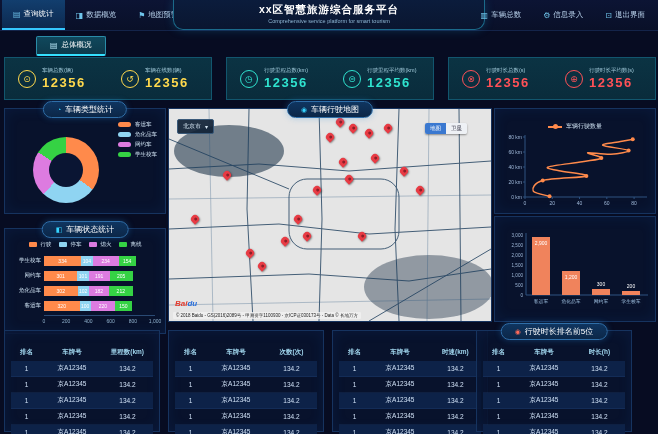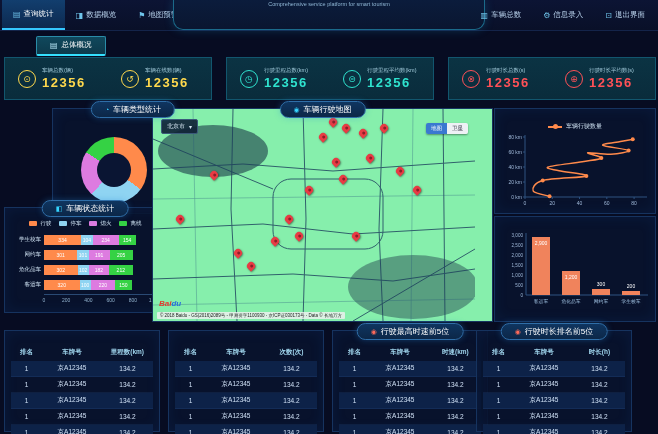--- a/index.html
+++ b/index.html
@@ -61,21 +61,21 @@
   .st-axis{position:absolute;left:39px;right:10px;top:86px;height:10px;border-top:1px solid #2a4a74;}
   .st-tick{position:absolute;top:2px;font-size:5px;color:#8fb0cc;transform:translateX(-50%);}
   
   .ln-legend{position:absolute;left:0;right:0;top:13px;display:flex;justify-content:center;
        align-items:center;gap:4px;font-size:6px;color:#cfe2f2;}
   .ln-mark{width:14px;height:2px;background:#ff8a4b;position:relative;}
   .ln-mark::after{content:'';position:absolute;left:5px;top:-1.5px;width:5px;height:5px;
        border-radius:50%;background:#ff8a4b;}
   .chart-svg{position:absolute;left:4px;bottom:4px;}
   
-  .map-body{position:absolute;inset:0;overflow:hidden;background:#86efac;cursor:grab;}
+  .map-body{position:absolute;inset:0;overflow:hidden;background:#e5e5e5;cursor:grab;}
   .city-select{position:absolute;left:8px;top:10px;z-index:4;background:rgba(16,34,54,.92);
        border:1px solid #3a5a7a;border-radius:2px;font-size:6px;color:#d6e6f2;
        padding:2px 5px;display:flex;gap:4px;align-items:center;cursor:pointer;}
   .layer-btns{position:absolute;right:24px;top:14px;z-index:4;display:flex;border-radius:2px;
        overflow:hidden;box-shadow:0 1px 2px rgba(0,0,0,.4);}
   .layer-btn{font-size:5.5px;padding:2px 5px;cursor:pointer;}
   .layer-btn.sel{background:#3a78d0;color:#fff;}
   .layer-btn.unsel{background:#eef1f5;color:#445;}
   .pin{position:absolute;width:8px;height:8px;background:#e83b44;border-radius:50% 50% 50% 0;
        transform:rotate(-45deg);box-shadow:0 1px 2px rgba(0,0,0,.5);z-index:3;cursor:pointer;}
@@ -109,20 +109,21 @@
         <div class="nav-item">
           <span class="nav-ico">◨</span>
           <span>数据概览</span>
         </div>
         <div class="nav-item">
           <span class="nav-ico">⚑</span>
           <span>地图预警</span>
         </div>
       </div>
     <div class="hdr-center">
+      <div class="hdr-title">xx区智慧旅游综合服务平台</div>
       <div class="hdr-sub">Comprehensive service platform for smart tourism</div>
     </div>
     <div class="navwrap nav-right">
         <div class="nav-item">
           <span class="nav-ico">▥</span>
           <span>车辆总数</span>
         </div>
         <div class="nav-item">
           <span class="nav-ico">⚙</span>
           <span>信息录入</span>
@@ -183,21 +184,21 @@
         <div class="kpi-card">
           <span class="kpi-ico">⊕</span>
           <div>
             <div class="kpi-label">行驶时长平均数(s)</div>
             <div class="kpi-value">12356</div>
           </div>
         </div>
       </div>
     </div>
 
-  <section class="panel" style="left:4px;top:108px;width:160px;height:104px;margin-left:48px;">
+  <section class="panel" style="left:4px;top:108px;width:160px;height:104px;">
     <div class="pill">
       <span class="pill-ico">◔</span>
       <span>车辆类型统计</span>
     </div>
     <div class="legend" id="donut-legend">
         <div class="lg-row">
           <span class="lg-sw" style="background: rgb(255, 138, 75);"></span>
           <span>客运车</span>
         </div>
         <div class="lg-row">
@@ -209,21 +210,21 @@
           <span>网约车</span>
         </div>
         <div class="lg-row">
           <span class="lg-sw" style="background: rgb(53, 210, 68);"></span>
           <span>学生校车</span>
         </div>
       </div>
     <div class="donut" id="donut" style="background: conic-gradient(rgb(255, 138, 75) 0%, rgb(255, 138, 75) 35%, rgb(143, 212, 242) 35%, rgb(143, 212, 242) 62%, rgb(221, 123, 224) 62%, rgb(221, 123, 224) 84%, rgb(53, 210, 68) 84%, rgb(53, 210, 68) 100%);"></div>
   </section>
 
-  <section class="panel" style="left:4px;top:207px;width:160px;height:104px;">
+  <section class="panel" style="left:4px;top:228px;width:160px;height:104px;">
     <div class="pill">
       <span class="pill-ico">◧</span>
       <span>车辆状态统计</span>
     </div>
     <div class="st-legend" id="st-legend">
         <div class="lg-row">
           <span class="lg-sw" style="background: rgb(255, 138, 75);"></span>
           <span>行驶</span>
         </div>
         <div class="lg-row">
@@ -280,21 +281,21 @@
     <div class="st-axis" id="st-axis">
         <span class="st-tick" style="left: 0%;">0</span>
         <span class="st-tick" style="left: 20%;">200</span>
         <span class="st-tick" style="left: 40%;">400</span>
         <span class="st-tick" style="left: 60%;">600</span>
         <span class="st-tick" style="left: 80%;">800</span>
         <span class="st-tick" style="left: 100%;">1,000</span>
       </div>
   </section>
 
-  <section class="panel" style="left:152px;top:108px;width:322px;height:212px;padding-left:17px;">
+  <section class="panel" style="left:168px;top:108px;width:322px;height:212px;">
     <div class="pill">
       <span class="pill-ico">◉</span>
       <span>车辆行驶地图</span>
     </div>
     <div class="map-body" id="map-body">
       <svg width="322" height="212" viewBox="0 0 322 212" preserveAspectRatio="none">
         <ellipse cx="60" cy="42" rx="55" ry="26" fill="#13293f" opacity="0.55"></ellipse>
         <ellipse cx="260" cy="178" rx="65" ry="32" fill="#13293f" opacity="0.4"></ellipse>
         <ellipse cx="180" cy="100" rx="80" ry="45" fill="#102countryside640" opacity="0"></ellipse>
         <g stroke="#1c3d5c" stroke-width="1" fill="none" opacity="0.8">
@@ -479,24 +480,20 @@
             <div class="tc tc2">134.2</div>
           </div>
           <div class="tbl-row odd">
             <div class="tc tc0">1</div>
             <div class="tc tc1">京A12345</div>
             <div class="tc tc2">134.2</div>
           </div>
         </div>
       </section>
       <section class="panel" style="left: 332px; top: 330px; width: 154px; height: 100px;">
-        <div class="pill">
-          <span class="pill-ico red">◉</span>
-          <span>行驶最高时速前5位</span>
-        </div>
         <div class="tbl">
           <div class="tbl-head">
             <div class="tc tc0">排名</div>
             <div class="tc tc1">车牌号</div>
             <div class="tc tc2">时速(km)</div>
           </div>
           <div class="tbl-row odd">
             <div class="tc tc0">1</div>
             <div class="tc tc1">京A12345</div>
             <div class="tc tc2">134.2</div>

